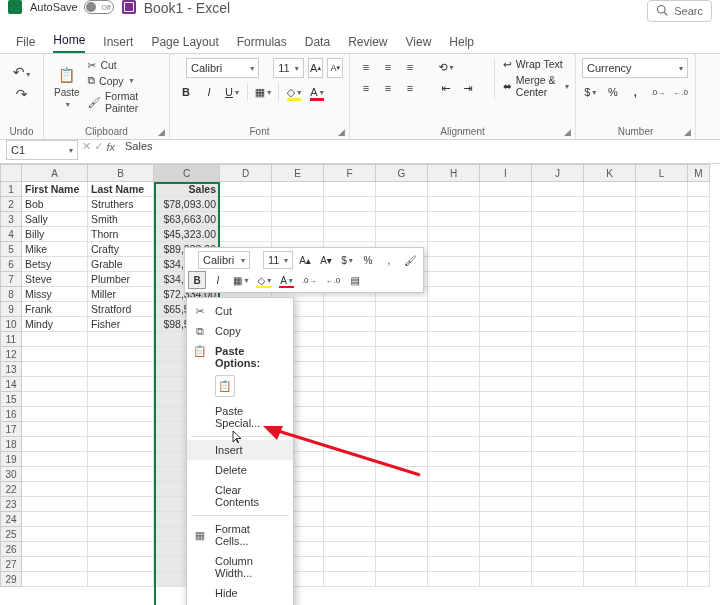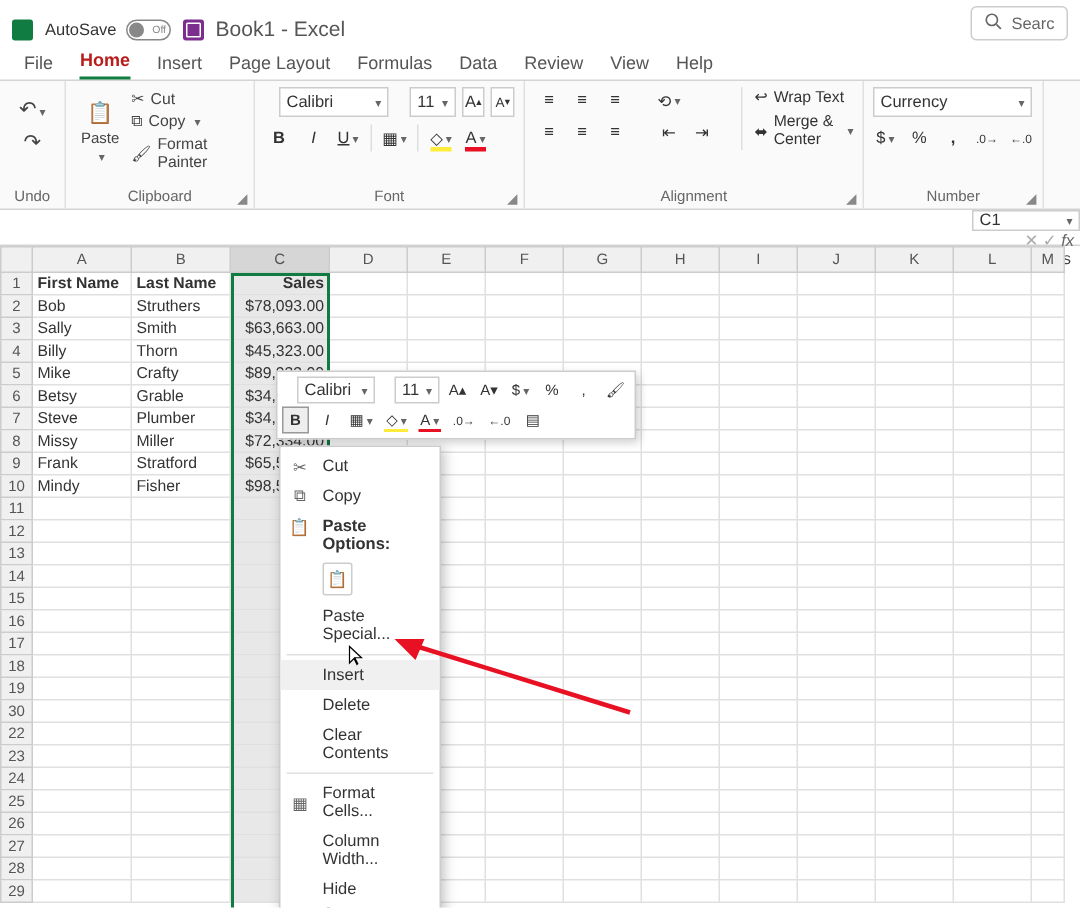--- a/index.html
+++ b/index.html
@@ -1,33 +1,33 @@
 <!DOCTYPE html>
 <html><head>
 <meta charset="utf-8">
 <style>
 * { box-sizing: border-box; margin: 0; padding: 0; font-family: "Segoe UI", Arial, sans-serif; }
 body { background: #fff; font-size: 11px; color: #333; width: 720px; height: 605px; overflow: hidden; position: relative; }
 
 
-.titlebar { height: 28px; display: flex; align-items: flex-end; padding: 0 8px; background: #fff; border-bottom: 1px solid #fff; }
+.titlebar { height: 28px; display: flex; align-items: flex-start; padding: 0 8px; background: #fff; border-bottom: 1px solid #fff; }
 .titlebar .xl-logo { width: 14px; height: 14px; background: #107c41; border-radius: 2px; margin-right: 8px; display:flex;align-items:center;justify-content:center;color:#fff;font-weight:bold;font-size:8px;}
 .autosave { display: flex; align-items: center; gap: 6px; font-size: 11px; }
 .toggle { width: 30px; height: 14px; border: 1px solid #888; border-radius: 8px; position: relative; display:inline-flex;align-items:center;}
 .toggle .knob { width: 10px; height: 10px; background: #888; border-radius: 50%; position: absolute; left: 1px; }
 .toggle .off-label{font-size:7px;position:absolute;right:2px;color:#888;}
 .save-icon { width: 14px; height: 14px; background: #7b2e8e; border-radius: 2px; margin: 0 8px; display:flex;align-items:center;justify-content:center;}
 .save-icon::after{content:"";width:8px;height:8px;border:1px solid #fff;border-radius:1px;}
 .doc-title { font-size: 14px; color: #555; }
 .searchbox { margin-left: auto; display: flex; align-items: center; border: 1px solid #ccc; border-radius: 4px; padding: 3px 8px; gap: 6px; color: #666; }
 
 
 .tabs { height: 26px; display: flex; align-items: flex-end; gap: 18px; padding: 0 16px; border-bottom: 1px solid #d4d4d4; font-size: 12px; }
 .tabs .tab { padding-bottom: 4px; color: #555; cursor: pointer; }
-.tabs .tab.active { color: #b91c1c; border-bottom: 2px solid #107c41; font-weight:700;}
+.tabs .tab.active { color: #0f172a; border-bottom: 2px solid #107c41; font-weight:400;}
 
 
 .ribbon { height: 86px; display: flex; border-bottom: 1px solid #d4d4d4; background: #fafafa; }
 .group { border-right: 1px solid #e0e0e0; padding: 4px 6px 2px 6px; display: flex; flex-direction: column; position: relative; }
 .group-label { text-align: center; font-size: 10px; color: #666; margin-top: auto; padding-top:2px;}
 .group .launcher{position:absolute;bottom:2px;right:4px;font-size:9px;color:#888;}
 .btn-lg { display: flex; flex-direction: column; align-items: center; justify-content: center; padding: 2px 4px; gap: 2px; font-size: 10px; color: #444; }
 .btn-lg .ico { width: 20px; height: 20px; display:flex;align-items:center;justify-content:center;font-size:14px;}
 .clip-row{display:flex;gap:2px;}
 .clip-col{display:flex;flex-direction:column;gap:1px;}
@@ -45,21 +45,21 @@
 
 .align-row{display:flex;gap:2px;margin-bottom:3px;}
 .abtn{width:20px;height:18px;display:flex;align-items:center;justify-content:center;}
 .merge-item{display:flex;align-items:center;gap:4px;font-size:10.5px;}
 
 .num-row1{display:flex;margin-bottom:4px;}
 .num-select{border:1px solid #ccc;background:#fff;font-size:11px;height:20px;width:106px;padding:0 4px;display:flex;align-items:center;justify-content:space-between;}
 .num-row2{display:flex;gap:6px;align-items:center;}
 
 
-.fbar { height: 24px; display: flex; align-items: flex-end; border-bottom: 1px solid #d4d4d4; flex-direction: column; }
+.fbar { height: 24px; display: flex; align-items: flex-start; border-bottom: 1px solid #d4d4d4; }
 .namebox { width: 72px; height: 20px; border: 1px solid #ccc; margin-left: 6px; padding: 0 4px; display: flex; align-items: center; font-size: 11px; justify-content:space-between;}
 .fx-controls { display: flex; align-items: center; margin: 0 4px; color:#aaa;gap:3px;}
 .fx-label{font-style:italic;color:#666;}
 .formula-input { flex: 1; padding: 0 6px; font-size: 11px; color: #444; }
 
 
 .grid { position: relative; }
 .col-headers { display: flex; height: 18px; }
 .corner { width: 22px; border: 1px solid #ccc; background: #f0f0f0; }
 .ch { border: 1px solid #ccc; border-left: none; background: #f0f0f0; text-align: center; font-size: 10px; color: #555; display:flex;align-items:center;justify-content:center;}
@@ -712,36 +712,20 @@
         <div class="cell colF"></div>
         <div class="cell colG"></div>
         <div class="cell colH"></div>
         <div class="cell colI"></div>
         <div class="cell colJ"></div>
         <div class="cell colK"></div>
         <div class="cell colL"></div>
         <div class="cell colM"></div>
       </div>
       <div class="row">
-        <div class="rh">28</div>
-        <div class="cell colA"></div>
-        <div class="cell colB"></div>
-        <div class="cell colC col-sel"></div>
-        <div class="cell colD"></div>
-        <div class="cell colE"></div>
-        <div class="cell colF"></div>
-        <div class="cell colG"></div>
-        <div class="cell colH"></div>
-        <div class="cell colI"></div>
-        <div class="cell colJ"></div>
-        <div class="cell colK"></div>
-        <div class="cell colL"></div>
-        <div class="cell colM"></div>
-      </div>
-      <div class="row">
         <div class="rh">29</div>
         <div class="cell colA"></div>
         <div class="cell colB"></div>
         <div class="cell colC col-sel"></div>
         <div class="cell colD"></div>
         <div class="cell colE"></div>
         <div class="cell colF"></div>
         <div class="cell colG"></div>
         <div class="cell colH"></div>
         <div class="cell colI"></div>

